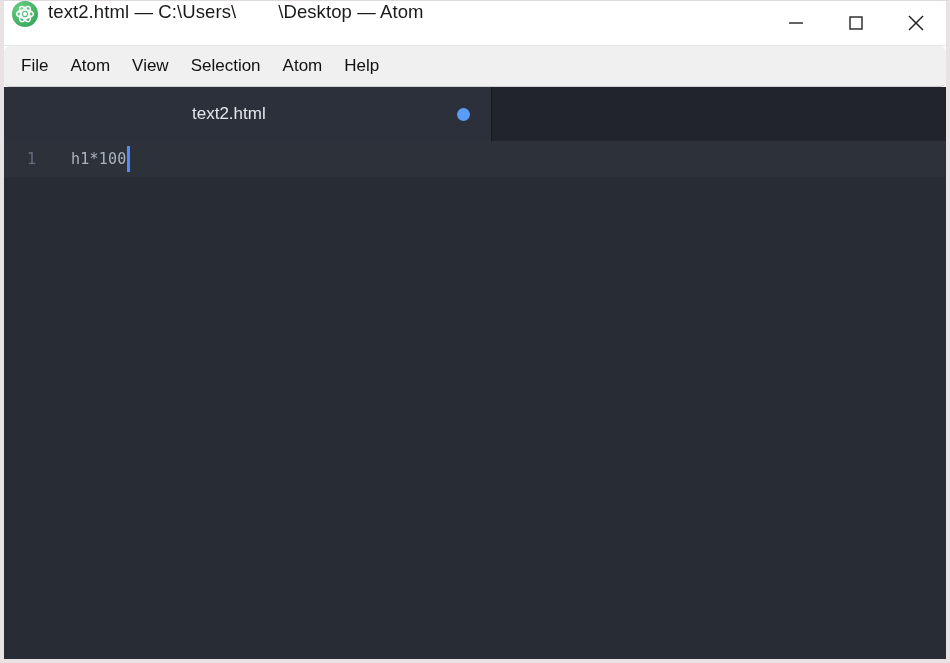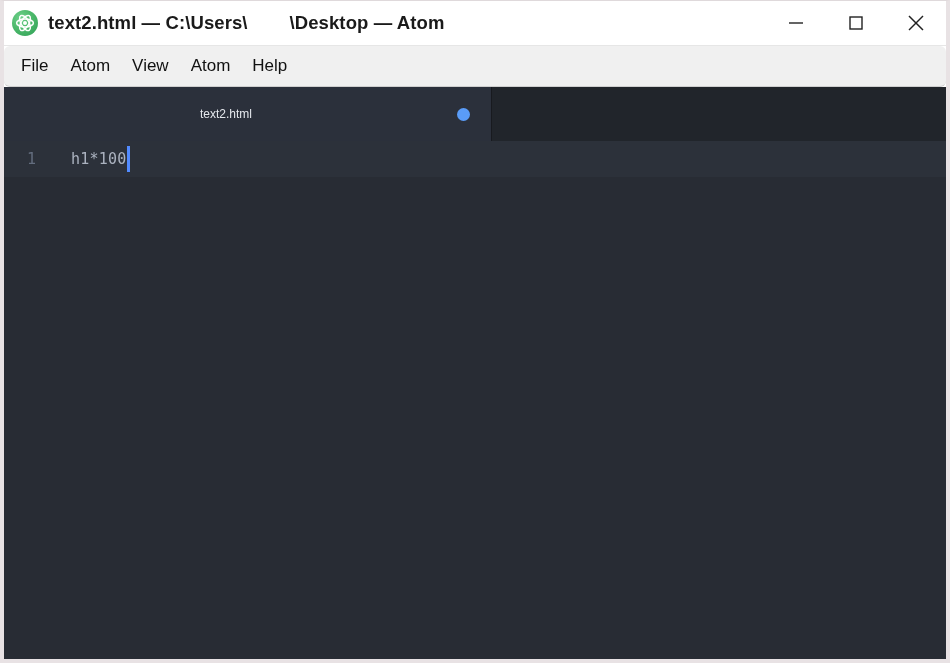--- a/index.html
+++ b/index.html
@@ -29,23 +29,21 @@
     flex-direction: column;
   }
 
   
   .titlebar {
     position: relative;
     height: 44px;
     flex: 0 0 44px;
     background: #ffffff;
     display: flex;
-    align-items: center;
     border-bottom: 1px solid #e6e6e6;
-    font-weight: bold;
   }
   .app-icon {
     width: 26px;
     height: 26px;
     margin-left: 8px;
     margin-right: 10px;
     border-radius: 50%;
     flex: 0 0 26px;
     background: radial-gradient(circle at 34% 30%, #6ed08a 0%, #4cb96b 45%, #2f9e55 100%);
     display: flex;
@@ -112,22 +110,22 @@
     background: #2b303b;
     display: flex;
     align-items: center;
     position: relative;
     box-sizing: border-box;
     border-right: 1px solid #181a1f;
     cursor: default;
   }
   .tab-title {
     position: absolute;
-    left: 196px;
-    font-size: 12px;
+    left: 188px;
+    font-size: 17px;
     color: #e4e7ec;
     font-family: "Liberation Sans", sans-serif;
     white-space: nowrap;
   }
   .tab-modified-dot {
     position: absolute;
     left: 453px;
     width: 13px;
     height: 13px;
     border-radius: 50%;
@@ -211,20 +209,21 @@
           <line x1="19" y1="5" x2="5" y2="19" stroke="#222222" stroke-width="1.5"></line>
         </svg>
       </div>
     </div>
   </div>
 
   <div class="menubar">
     <div class="menu-item">File</div>
     <div class="menu-item">Atom</div>
     <div class="menu-item">View</div>
+    <div class="menu-item">Selection</div>
     <div class="menu-item">Atom</div>
     <div class="menu-item">Help</div>
   </div>
 
   <div class="tabbar">
     <div class="tab">
       <span class="tab-title">text2.html</span>
       <span class="tab-modified-dot"></span>
     </div>
     <div class="tabbar-rest"></div>

